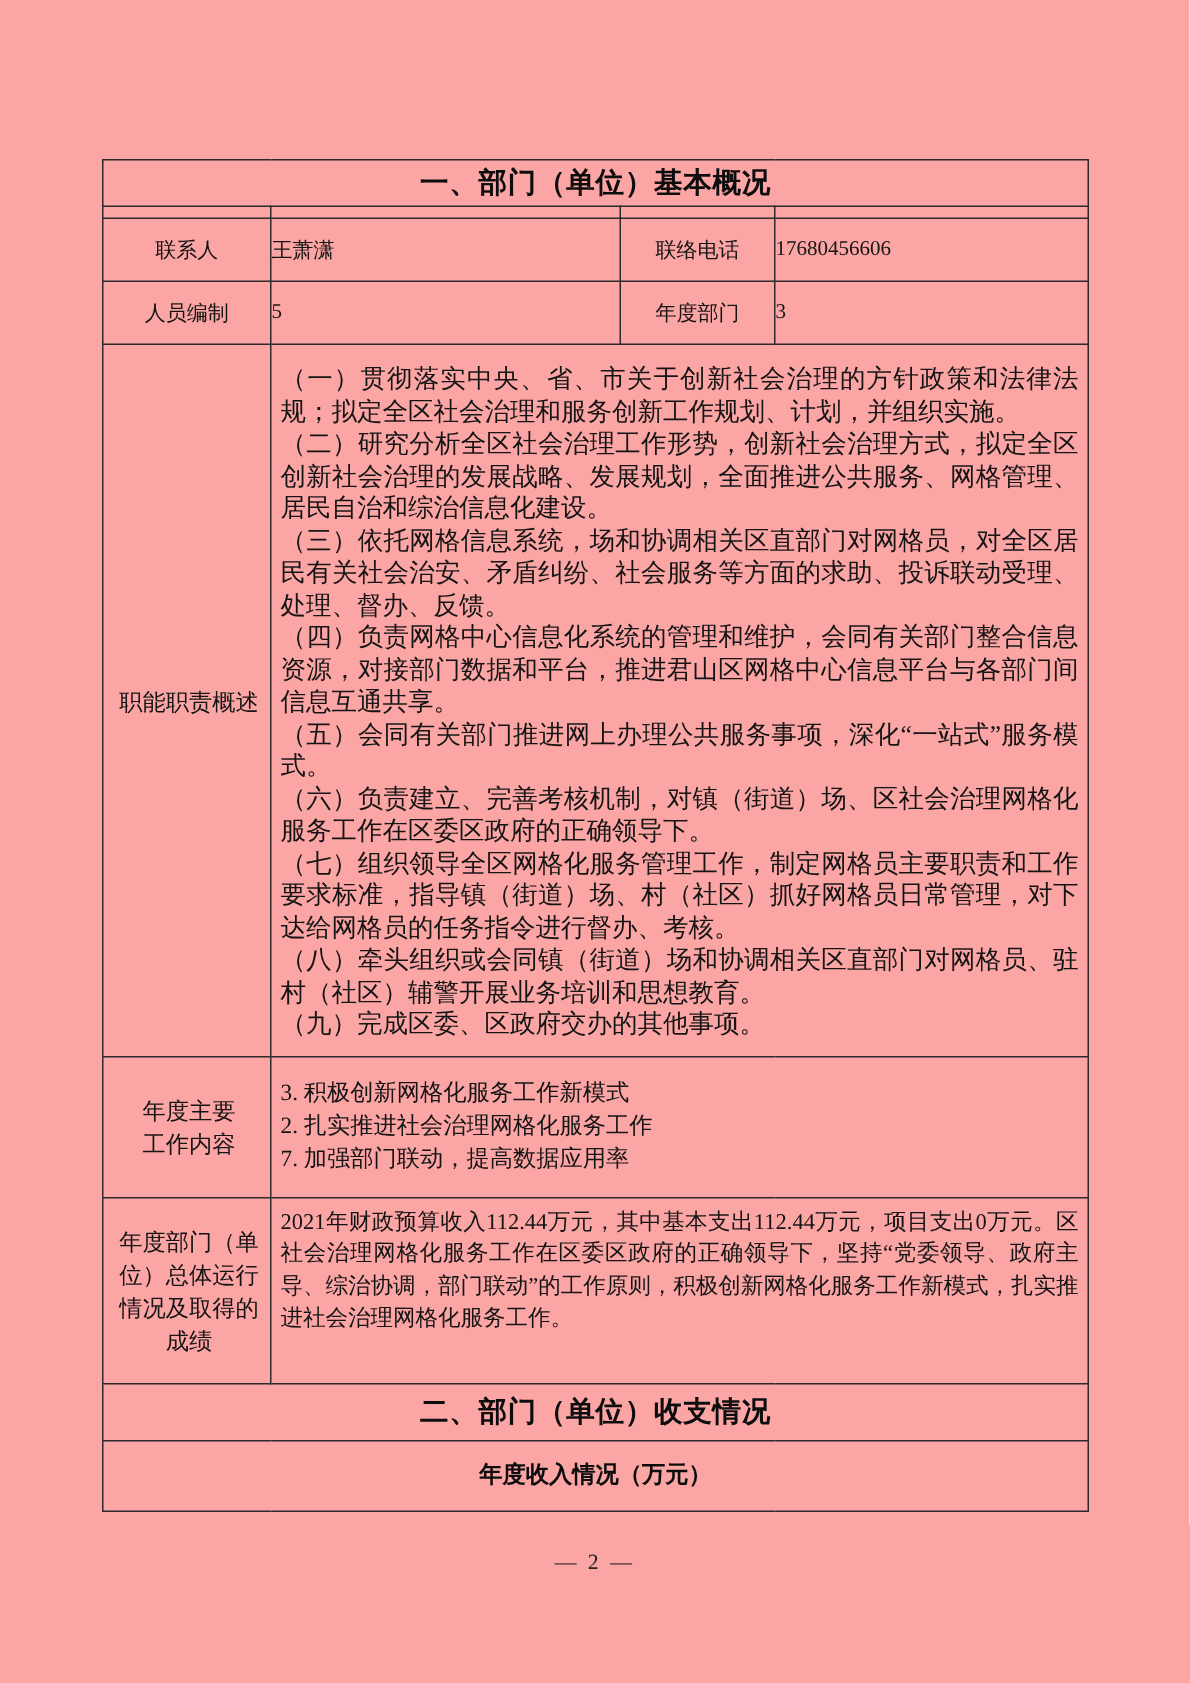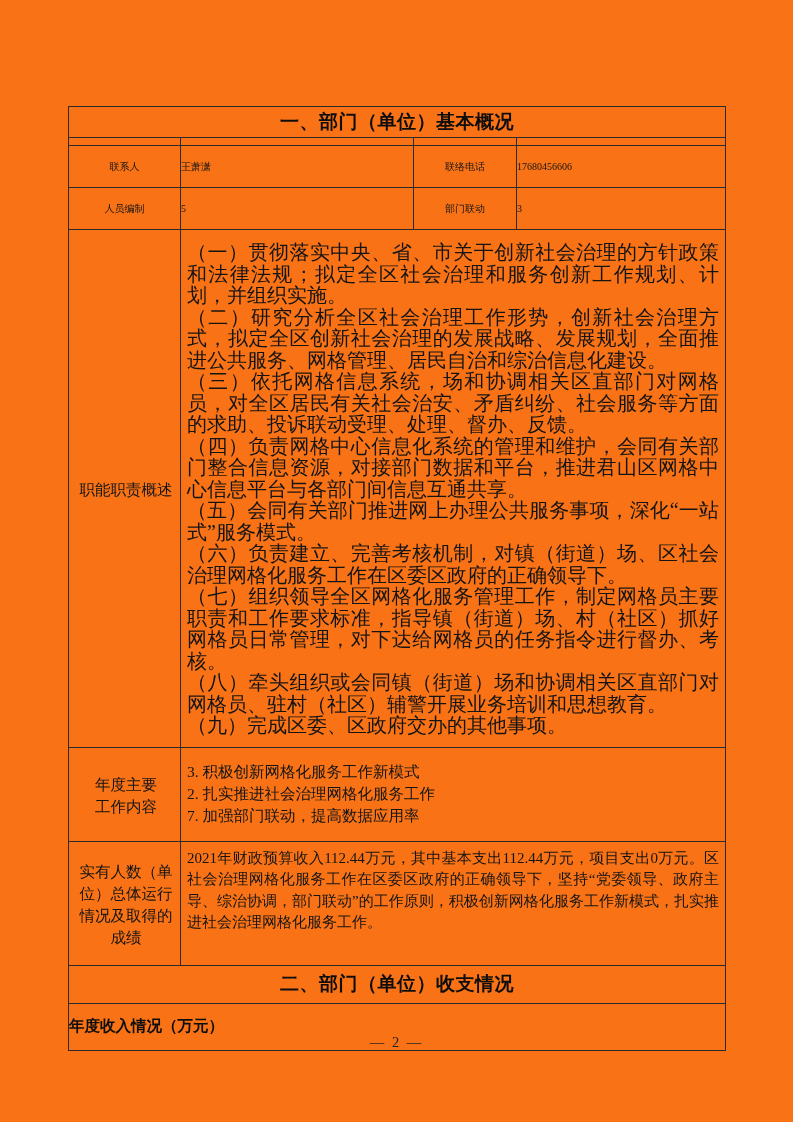--- a/index.html
+++ b/index.html
@@ -2,68 +2,68 @@
 <html><head>
 <meta charset="utf-8">
 <style>
   * { margin:0; padding:0; box-sizing:border-box; }
   html,body { background:#ffffff; }
   body {
     width:793px; height:1122px; position:relative;
     font-family:"Liberation Serif","DejaVu Serif",serif;
     color:#141414;
   }
-  .page { position:absolute; left:0; top:0; width:793px; height:1122px; background:#f97316; }
+  .page { position:absolute; left:0; top:0; width:793px; height:1122px; background:#fca5a5; }
 
   table.doc-table {
     position:absolute; left:68px; top:106px; width:657px;
     border-collapse:collapse; table-layout:fixed;
   }
   td { border:1.5px solid #2b2b2b; vertical-align:middle; }
 
   
   td.sec-title {
     height:31px; text-align:center; font-weight:bold;
     font-family:"Liberation Sans","DejaVu Sans",sans-serif;
     font-size:19px; letter-spacing:0.5px; color:#0d0d0d;
   }
   tr.spacer td { height:8px; padding:0; line-height:0; }
 
   
-  tr.info-row td { height:42px; font-size:10px; }
+  tr.info-row td { height:42px; font-size:14px; }
   td.lbl  { text-align:center; }
   td.val  { text-align:left; }
 
   
   td.big-lbl {
     font-size:15.5px; line-height:22px;
     padding:4px 2px 0 5px; text-align:center; vertical-align:middle;
     white-space:pre-line;
   }
 
   
   td.duties-cell { vertical-align:top; padding:12px 6px 10px 6px; }
   .duty {
-    font-size:20px; line-height:21.5px;
+    font-size:17px; line-height:21.5px;
     text-align:justify; text-justify:inter-ideograph;
   }
 
   
   td.work-cell { vertical-align:middle; padding:6px 6px; }
   .work-item { font-size:15.5px; line-height:22px; text-align:left; }
 
   
   td.perf-cell { vertical-align:top; padding:6px 6px 4px 6px; }
   .perf-text {
     font-size:15px; line-height:21.5px;
     text-align:justify; text-justify:inter-ideograph;
   }
 
   td.income-hd {
-    height:47px; text-align:left; font-weight:bold;
+    height:47px; text-align:center; font-weight:bold;
     font-family:"Liberation Sans","DejaVu Sans",sans-serif;
     font-size:15.5px; color:#0d0d0d;
   }
   tr.sec2 td.sec-title { height:38px; }
 
   .page-number {
     position:absolute; left:0; top:1034px; width:793px;
     text-align:center; font-size:14.5px; color:#222; letter-spacing:2px;
   }
 </style>
@@ -95,21 +95,21 @@
     <tr class="info-row">
       <td class="lbl">联系人</td>
       <td class="val">王萧潇</td>
       <td class="lbl">联络电话</td>
       <td class="val">17680456606</td>
     </tr>
 
     <tr class="info-row">
       <td class="lbl">人员编制</td>
       <td class="val">5</td>
-      <td class="lbl">部门联动</td>
+      <td class="lbl">年度部门</td>
       <td class="val">3</td>
     </tr>
 
     <tr style="height:456px">
       <td class="big-lbl">职能职责概述</td>
       <td class="duties-cell" colspan="3">
         <p class="duty">（一）贯彻落实中央、省、市关于创新社会治理的方针政策和法律法规；拟定全区社会治理和服务创新工作规划、计划，并组织实施。</p>
         <p class="duty">（二）研究分析全区社会治理工作形势，创新社会治理方式，拟定全区创新社会治理的发展战略、发展规划，全面推进公共服务、网格管理、居民自治和综治信息化建设。</p>
         <p class="duty">（三）依托网格信息系统，场和协调相关区直部门对网格员，对全区居民有关社会治安、矛盾纠纷、社会服务等方面的求助、投诉联动受理、处理、督办、反馈。</p>
         <p class="duty">（四）负责网格中心信息化系统的管理和维护，会同有关部门整合信息资源，对接部门数据和平台，推进君山区网格中心信息平台与各部门间信息互通共享。</p>
@@ -125,21 +125,21 @@
       <td class="big-lbl">年度主要
 工作内容</td>
       <td class="work-cell" colspan="3">
         <p class="work-item">3. 积极创新网格化服务工作新模式</p>
         <p class="work-item">2. 扎实推进社会治理网格化服务工作</p>
         <p class="work-item">7. 加强部门联动，提高数据应用率</p>
       </td>
     </tr>
 
     <tr style="height:124px">
-      <td class="big-lbl">实有人数（单位）总体运行情况及取得的成绩</td>
+      <td class="big-lbl">年度部门（单位）总体运行情况及取得的成绩</td>
       <td class="perf-cell" colspan="3">
         <p class="perf-text">2021年财政预算收入112.44万元，其中基本支出112.44万元，项目支出0万元。区社会治理网格化服务工作在区委区政府的正确领导下，坚持“党委领导、政府主导、综治协调，部门联动”的工作原则，积极创新网格化服务工作新模式，扎实推进社会治理网格化服务工作。</p>
       </td>
     </tr>
 
     <tr class="sec2">
       <td class="sec-title" colspan="4">二、部门（单位）收支情况</td>
     </tr>
 
     <tr>

